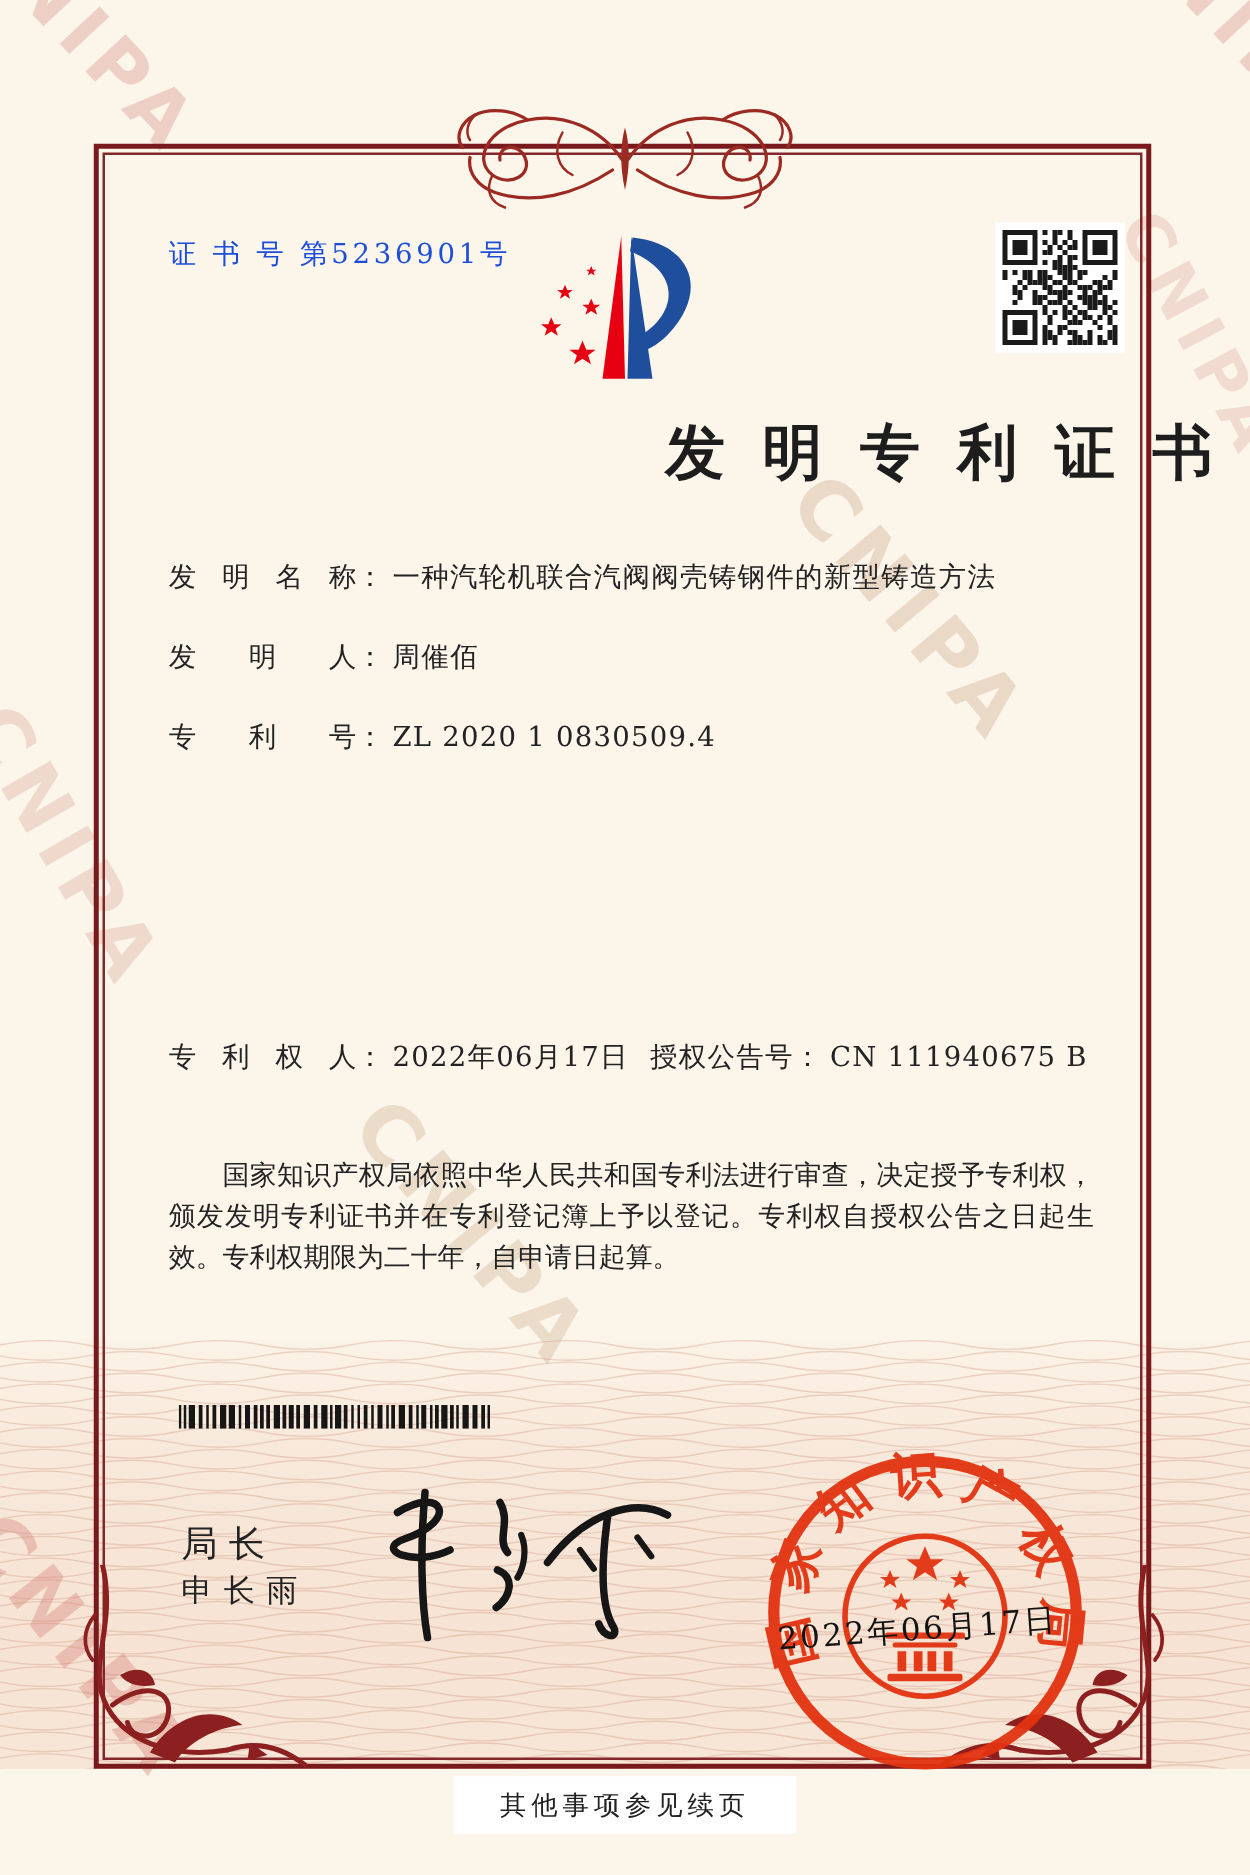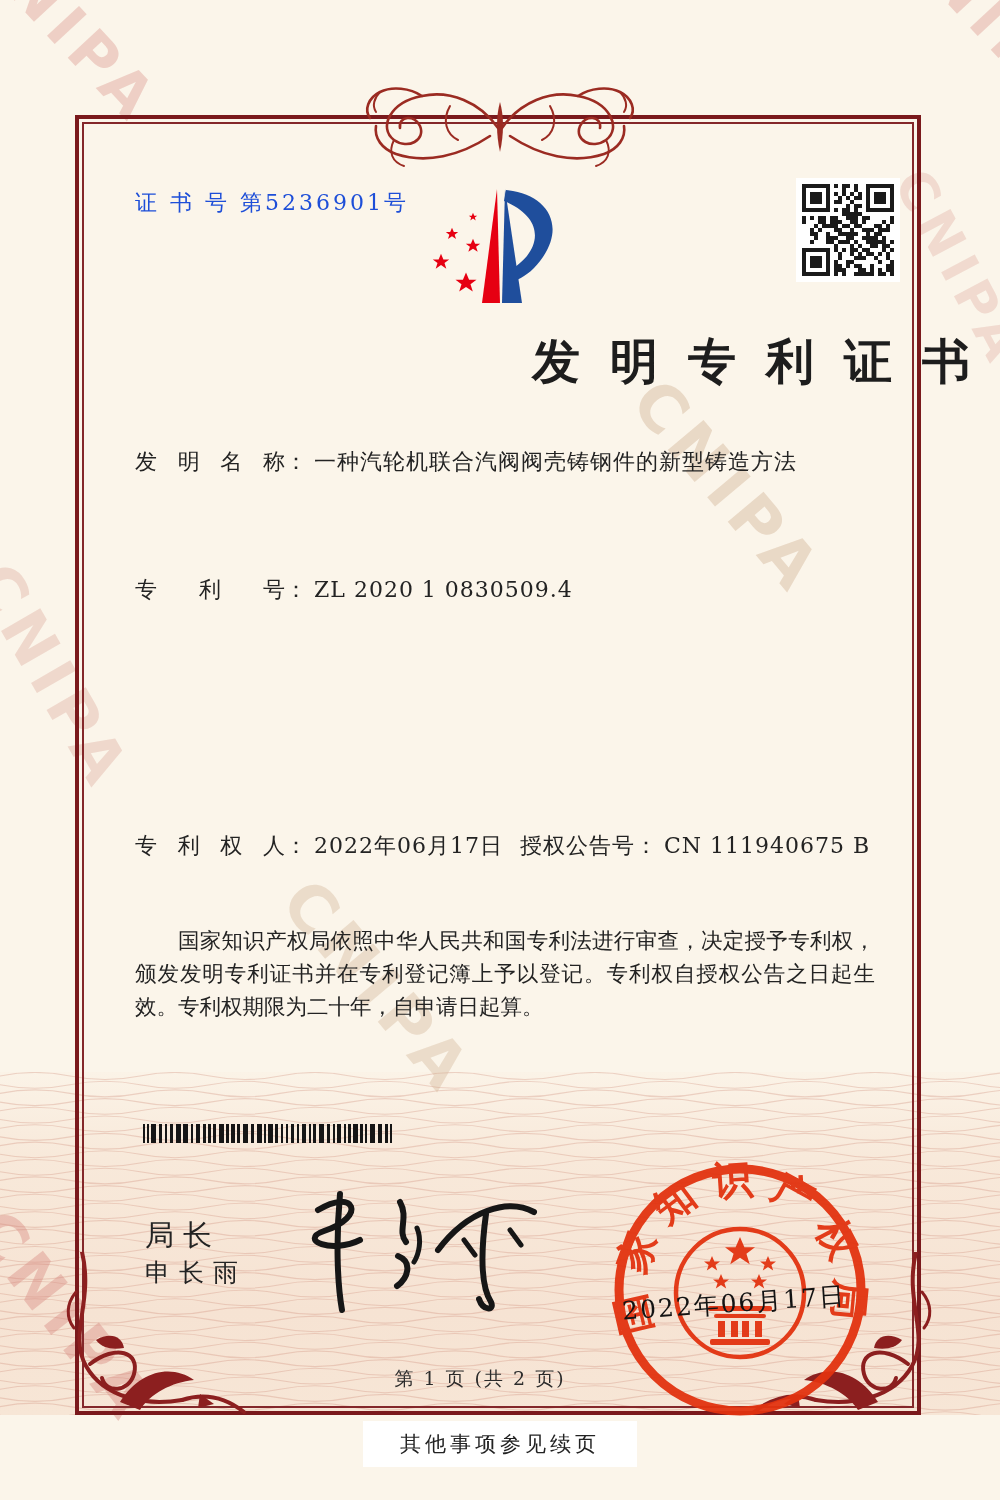--- a/index.html
+++ b/index.html
@@ -354,20 +354,24 @@
         <rect x="14" y="78" width="12" height="12"></rect>
       </g>
   </svg>
 
   <div class="title">发明专利证书</div>
 
   <div class="row" style="top:447px;">
     <span class="lbl">发明名称</span><span class="colon">：</span>
     <span class="val">一种汽轮机联合汽阀阀壳铸钢件的新型铸造方法</span>
   </div>
+  <div class="row" style="top:511px;">
+    <span class="lbl">发明人</span><span class="colon">：</span>
+    <span class="val">周催佰</span>
+  </div>
   <div class="row" style="top:575px;">
     <span class="lbl">专利号</span><span class="colon">：</span>
     <span class="val">ZL 2020 1 0830509.4</span>
   </div>
   <div class="row" style="top:831px;">
     <span class="lbl">专利权人</span><span class="colon">：</span>
     <span class="val">2022年06月17日</span>
     <span class="pair2">
       <span class="lbl2">授权公告号</span><span>：</span>
       <span class="val">CN 111940675 B</span>
@@ -465,16 +469,15 @@
       <rect x="124" y="174" width="52" height="4" rx="2"></rect>
       <rect x="128" y="181" width="7" height="16"></rect>
       <rect x="141" y="181" width="7" height="16"></rect>
       <rect x="152" y="181" width="7" height="16"></rect>
       <rect x="165" y="181" width="7" height="16"></rect>
       <rect x="120" y="199" width="60" height="6" rx="2"></rect>
     </g>
   </svg>
   <div class="seal-date">2022年06月17日</div>
 
-  <div class="page-num">第 1 页 (共 2 页)</div>
   <div class="note-box">其他事项参见续页</div>
 
 </div>
 
 </body></html>

